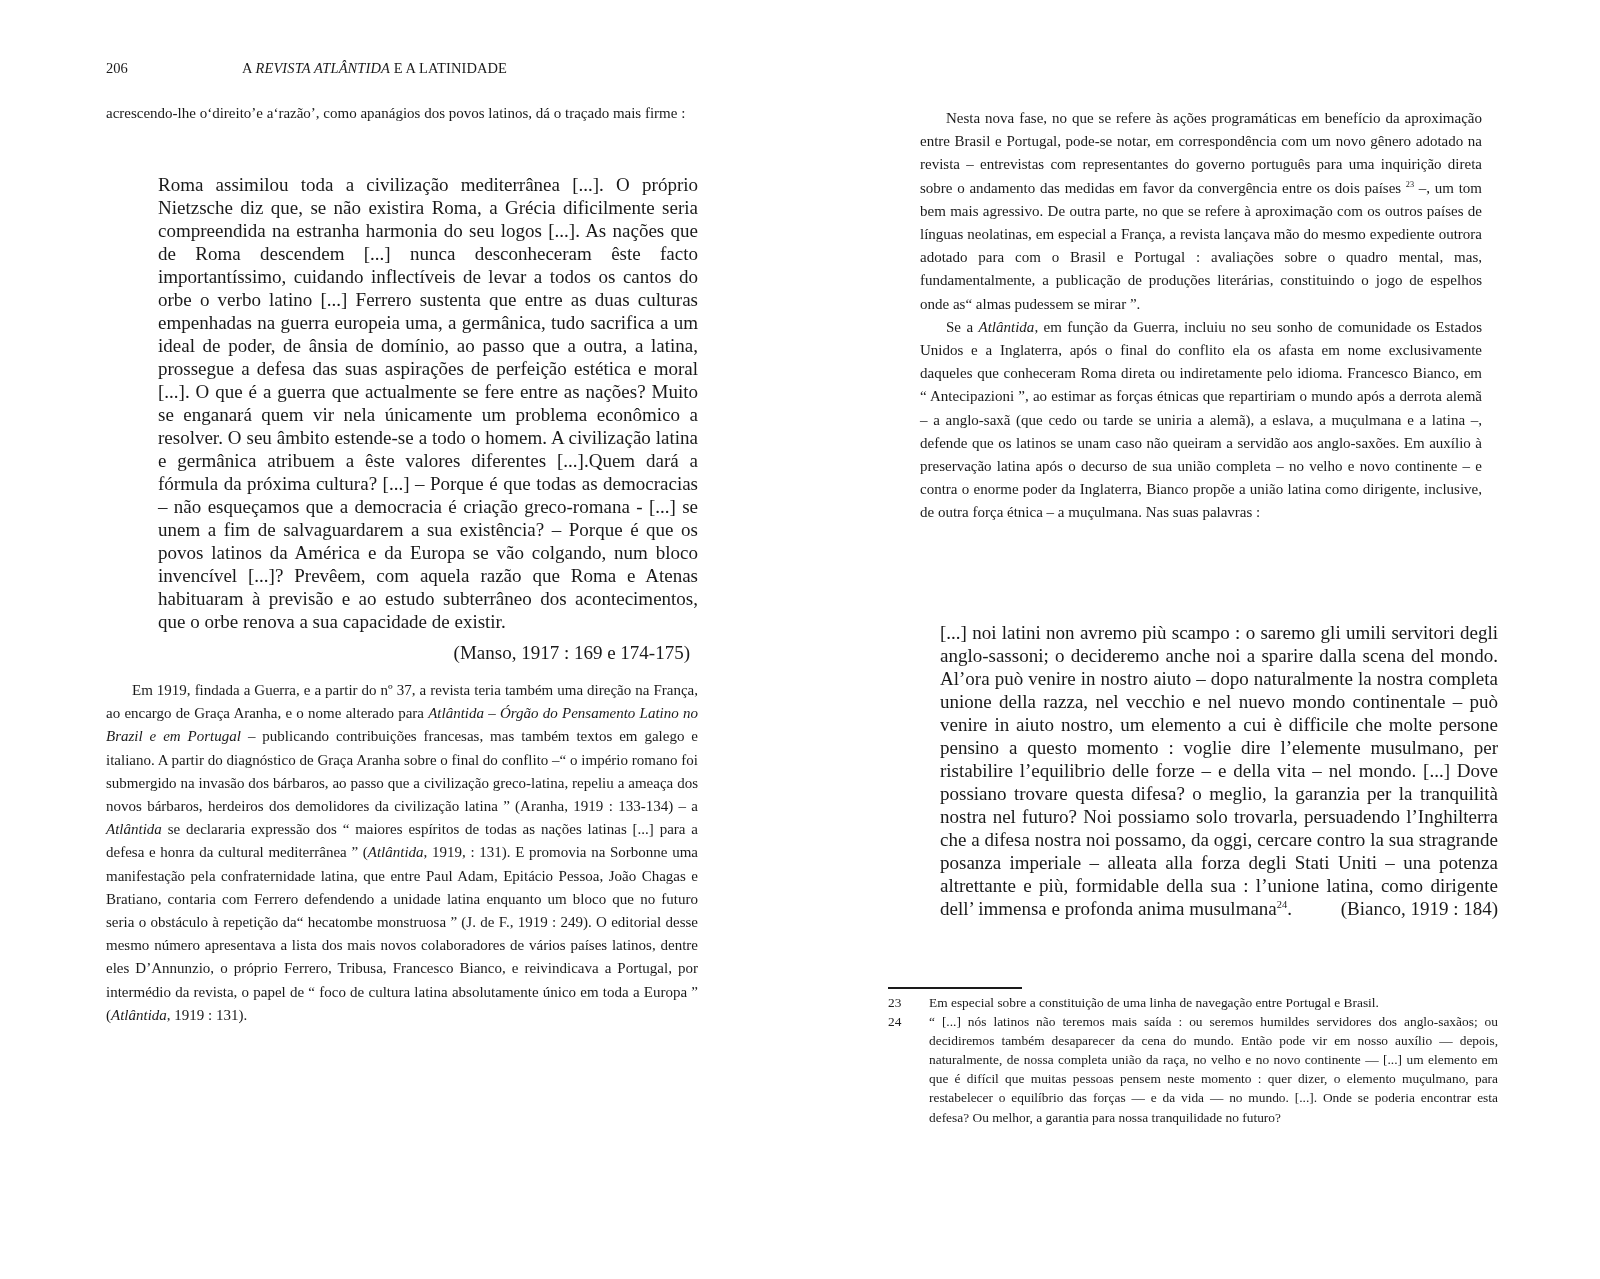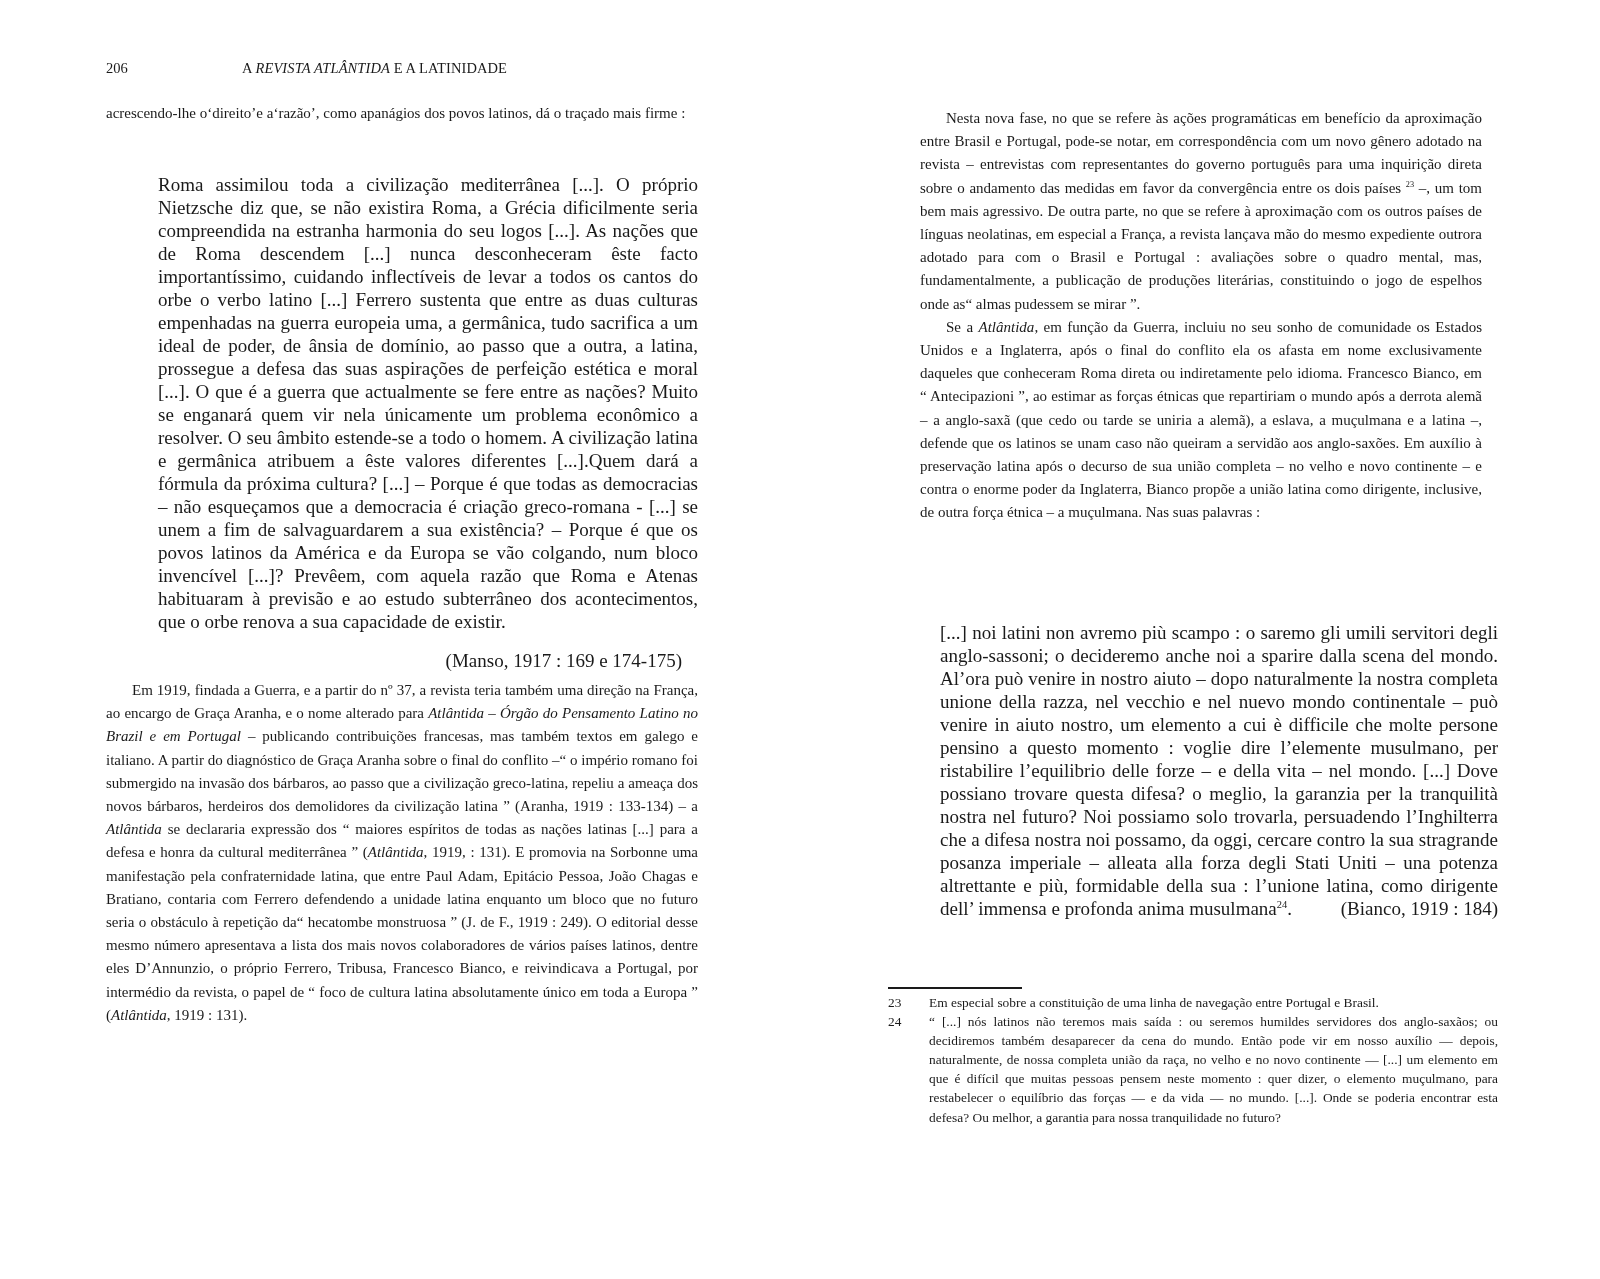--- a/index.html
+++ b/index.html
@@ -56,21 +56,21 @@
     <span class="folio">206</span>
     <span class="title"><span>A </span><em>REVISTA ATLÂNTIDA</em><span> E A LATINIDADE</span></span>
   </div>
 
   <div class="body" style="top:102px;">
     <p>acrescendo-lhe o‘direito’e a‘razão’, como apanágios dos povos latinos, dá o traçado mais firme :</p>
   </div>
 
   <div class="blockquote" style="top:173px; left:52px; width:540px;">
     <p style="margin:0;">Roma assimilou toda a civilização mediterrânea [...]. O próprio Nietzsche diz que, se não existira Roma, a Grécia dificilmente seria compreendida na estranha harmonia do seu logos [...]. As nações que de Roma descendem [...] nunca desconheceram êste facto importantíssimo, cuidando inflectíveis de levar a todos os cantos do orbe o verbo latino [...] Ferrero sustenta que entre as duas culturas empenhadas na guerra europeia uma, a germânica, tudo sacrifica a um ideal de poder, de ânsia de domínio, ao passo que a outra, a latina, prossegue a defesa das suas aspirações de perfeição estética e moral [...]. O que é a guerra que actualmente se fere entre as nações? Muito se enganará quem vir nela únicamente um problema econômico a resolver. O seu âmbito estende-se a todo o homem. A civilização latina e germânica atribuem a êste valores diferentes [...].Quem dará a fórmula da próxima cultura? [...] – Porque é que todas as democracias – não esqueçamos que a democracia é criação greco-romana - [...] se unem a fim de salvaguardarem a sua existência? – Porque é que os povos latinos da América e da Europa se vão colgando, num bloco invencível [...]? Prevêem, com aquela razão que Roma e Atenas habituaram à previsão e ao estudo subterrâneo dos acontecimentos, que o orbe renova a sua capacidade de existir.</p>
-    <p class="cite" style="margin:16px;">(Manso, 1917 : 169 e 174-175)</p>
+    <p class="cite" style="margin:8px;">(Manso, 1917 : 169 e 174-175)</p>
   </div>
 
   <div class="body" style="top:679px;">
     <p class="indent"><span>Em 1919, findada a Guerra, e a partir do nº 37, a revista teria também uma direção na França, ao encargo de Graça Aranha, e o nome alterado para </span><em>Atlântida – Órgão do Pensamento Latino no Brazil e em Portugal</em><span> – publicando contribuições francesas, mas também textos em galego e italiano. A partir do diagnóstico de Graça Aranha sobre o final do conflito –“ o império romano foi submergido na invasão dos bárbaros, ao passo que a civilização greco-latina, repeliu a ameaça dos novos bárbaros, herdeiros dos demolidores da civilização latina ” (Aranha, 1919 : 133-134) – a </span><em>Atlântida</em><span> se declararia expressão dos “ maiores espíritos de todas as nações latinas [...] para a defesa e honra da cultural mediterrânea ” (</span><em>Atlântida</em><span>, 1919, : 131). E promovia na Sorbonne uma manifestação pela confraternidade latina, que entre Paul Adam, Epitácio Pessoa, João Chagas e Bratiano, contaria com Ferrero defendendo a unidade latina enquanto um bloco que no futuro seria o obstáculo à repetição da“ hecatombe monstruosa ” (J. de F., 1919 : 249). O editorial desse mesmo número apresentava a lista dos mais novos colaboradores de vários países latinos, dentre eles D’Annunzio, o próprio Ferrero, Tribusa, Francesco Bianco, e reivindicava a Portugal, por intermédio da revista, o papel de “ foco de cultura latina absolutamente único em toda a Europa ” (</span><em>Atlântida</em><span>, 1919 : 131).</span></p>
   </div>
 </div>
 
 <div class="page right">
 
   <div class="body" style="top:107px; left:-18px; right:16px;margin-left:32px;">

